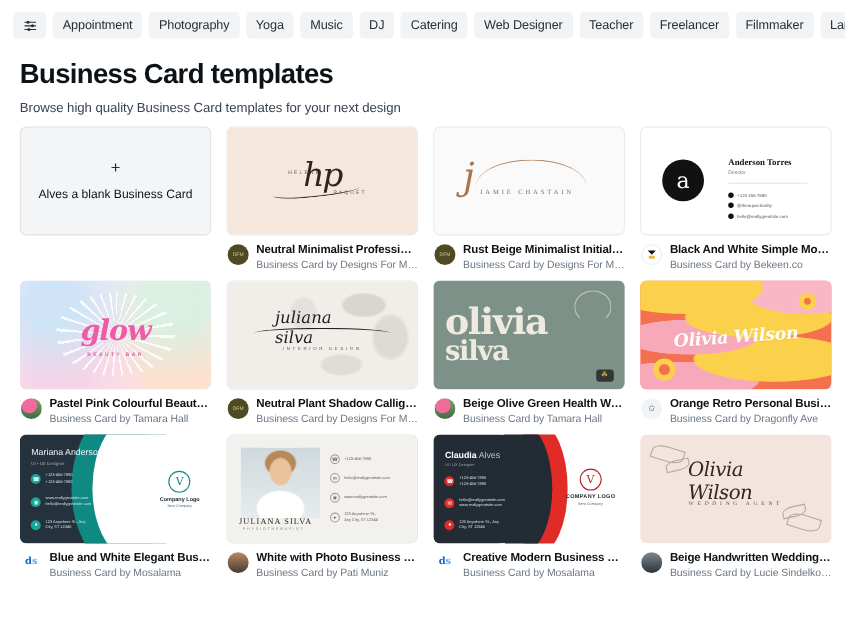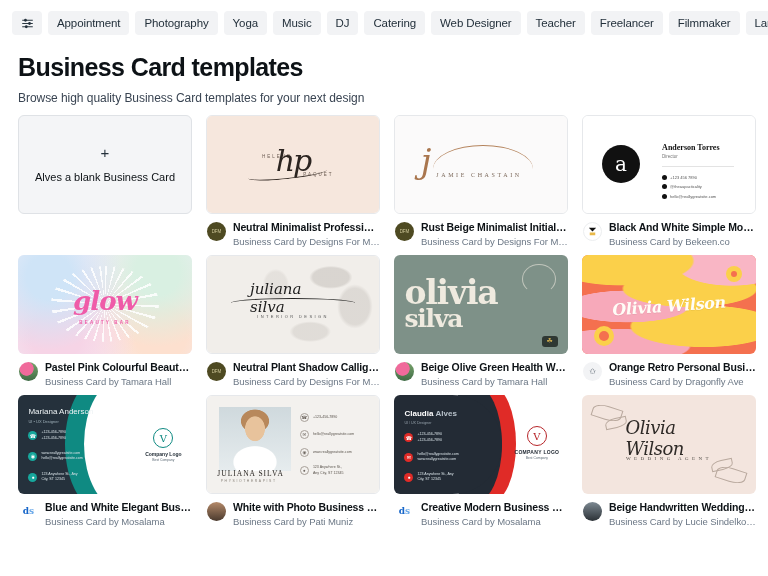--- a/index.html
+++ b/index.html
@@ -355,21 +355,21 @@
   .red-swoosh {
     position:absolute; left:40%; top:-10%; width:30%; height:120%;
     background:#e02b27; border-radius:50%;
   }
   .red-swoosh2 {
     position:absolute; left:30%; top:-10%; width:32%; height:120%;
     background:#232b35; border-radius:50%;
   }
   .ca-name { position:absolute; left:6%; top:15%; font-size:8px; color:#ffffff; }
   .ca-name b { font-weight:700; }
-  .ca-name span { color:#b9c3cc; font-weight:700; }
+  .ca-name span { color:#b9c3cc; font-weight:400; }
   .ca-role { position:absolute; left:6%; top:27%; font-size:3.6px; color:#97a3ad; }
   .ic-r { width:9px; height:9px; border-radius:50%; background:#e02b27; flex:0 0 auto;
           display:flex; align-items:center; justify-content:center; color:#fff; font-size:5px; }
   .co-logo2 { position:absolute; right:5%; top:32%; text-align:center; color:#232b35; }
   .co-mark2 { width:20px; height:20px; border:1.4px solid #b7262a; border-radius:50%;
               margin:0 auto 3px; display:flex; align-items:center; justify-content:center;
               color:#b7262a; font-size:10px; font-family:"DejaVu Serif",serif; }
   .co-t1b { font-size:5px; font-weight:700; letter-spacing:.3px; }
   .co-t2b { font-size:3.4px; color:#5d6b76; margin-top:1px; }
 

